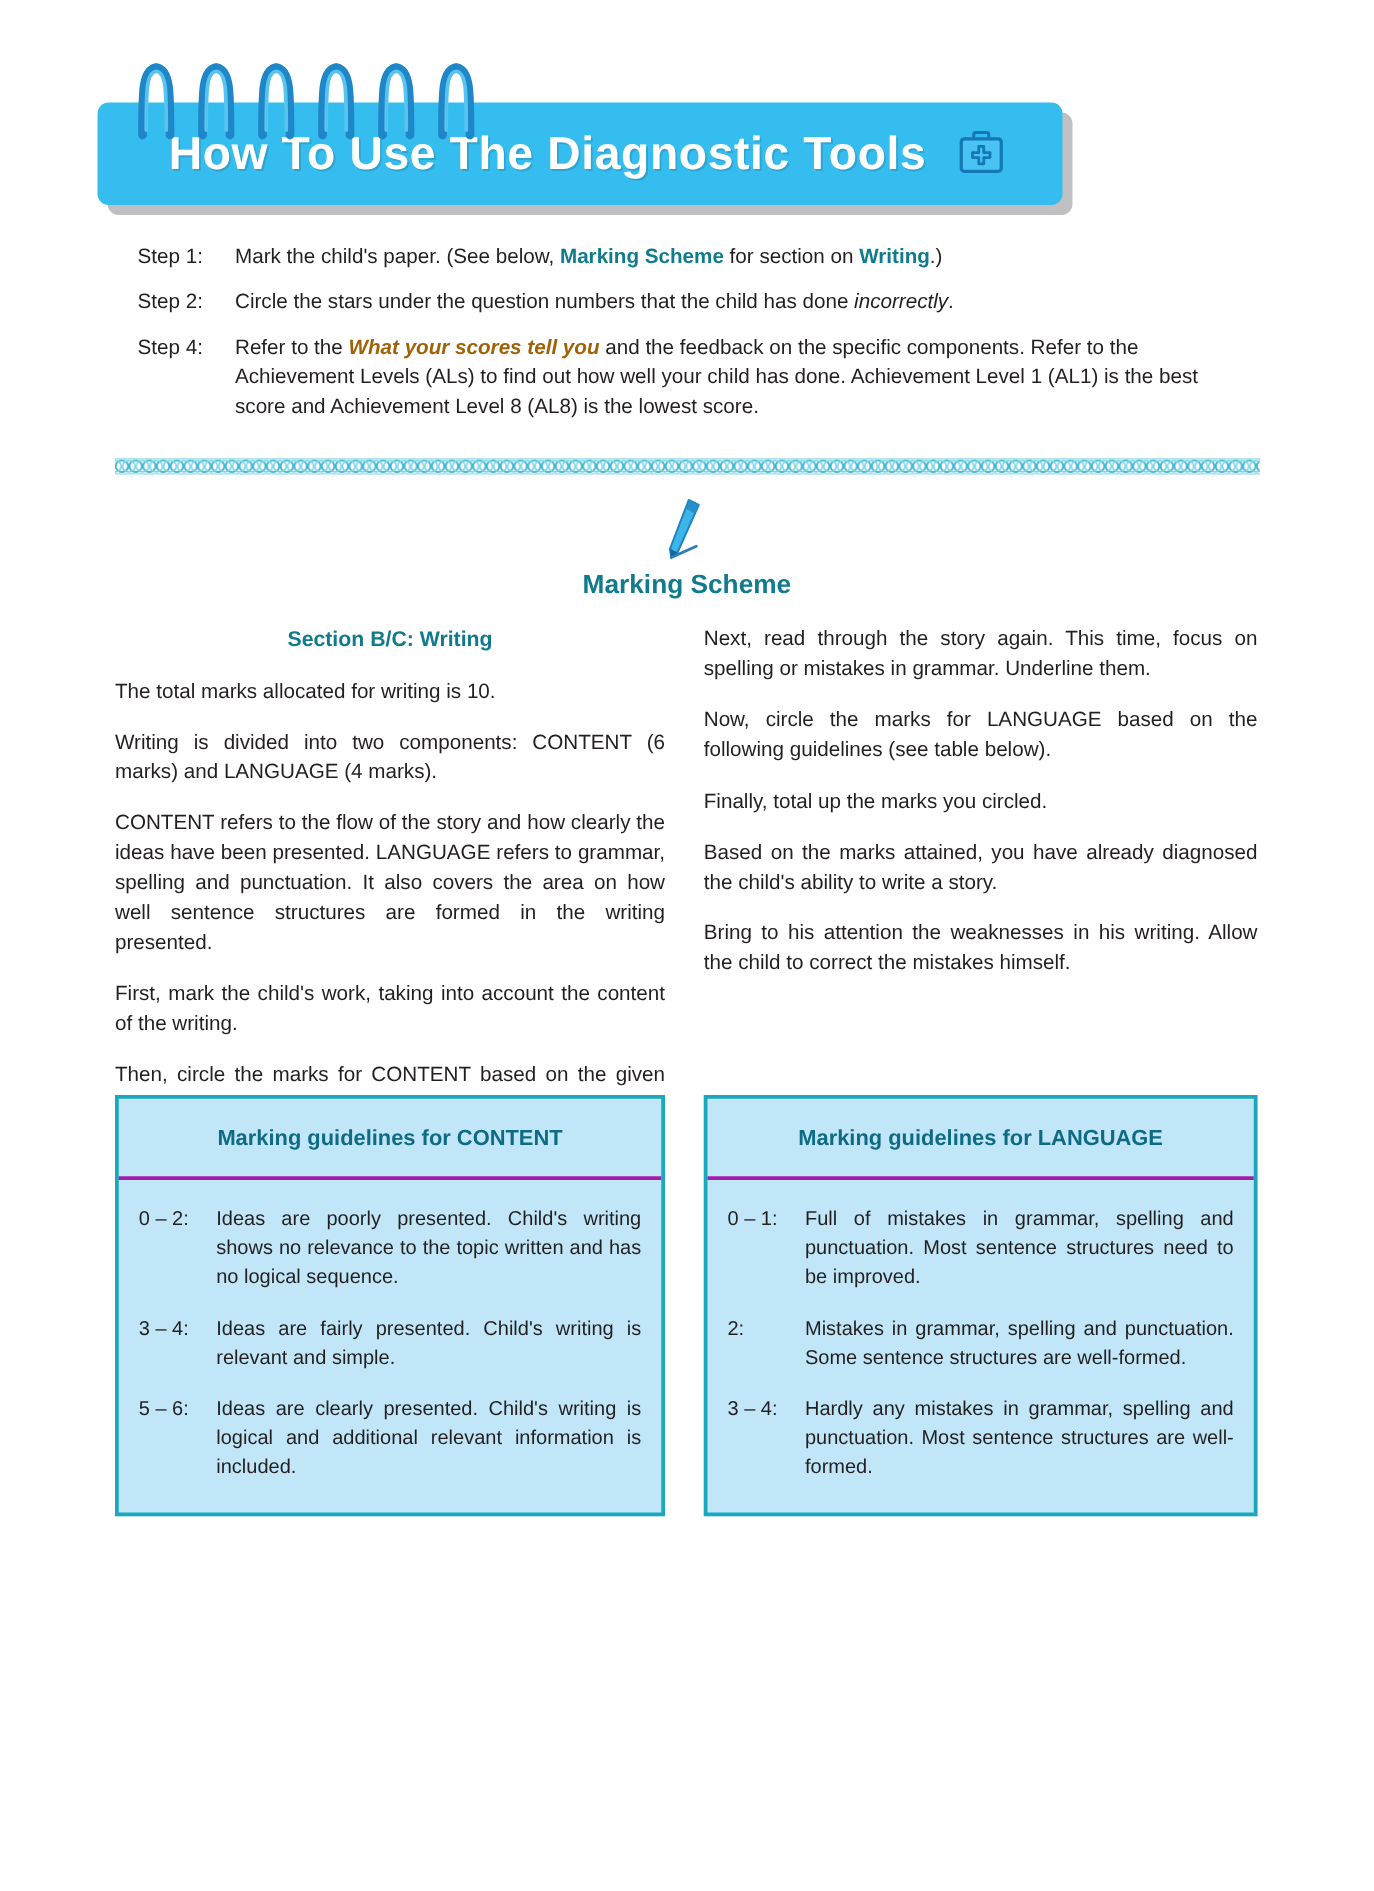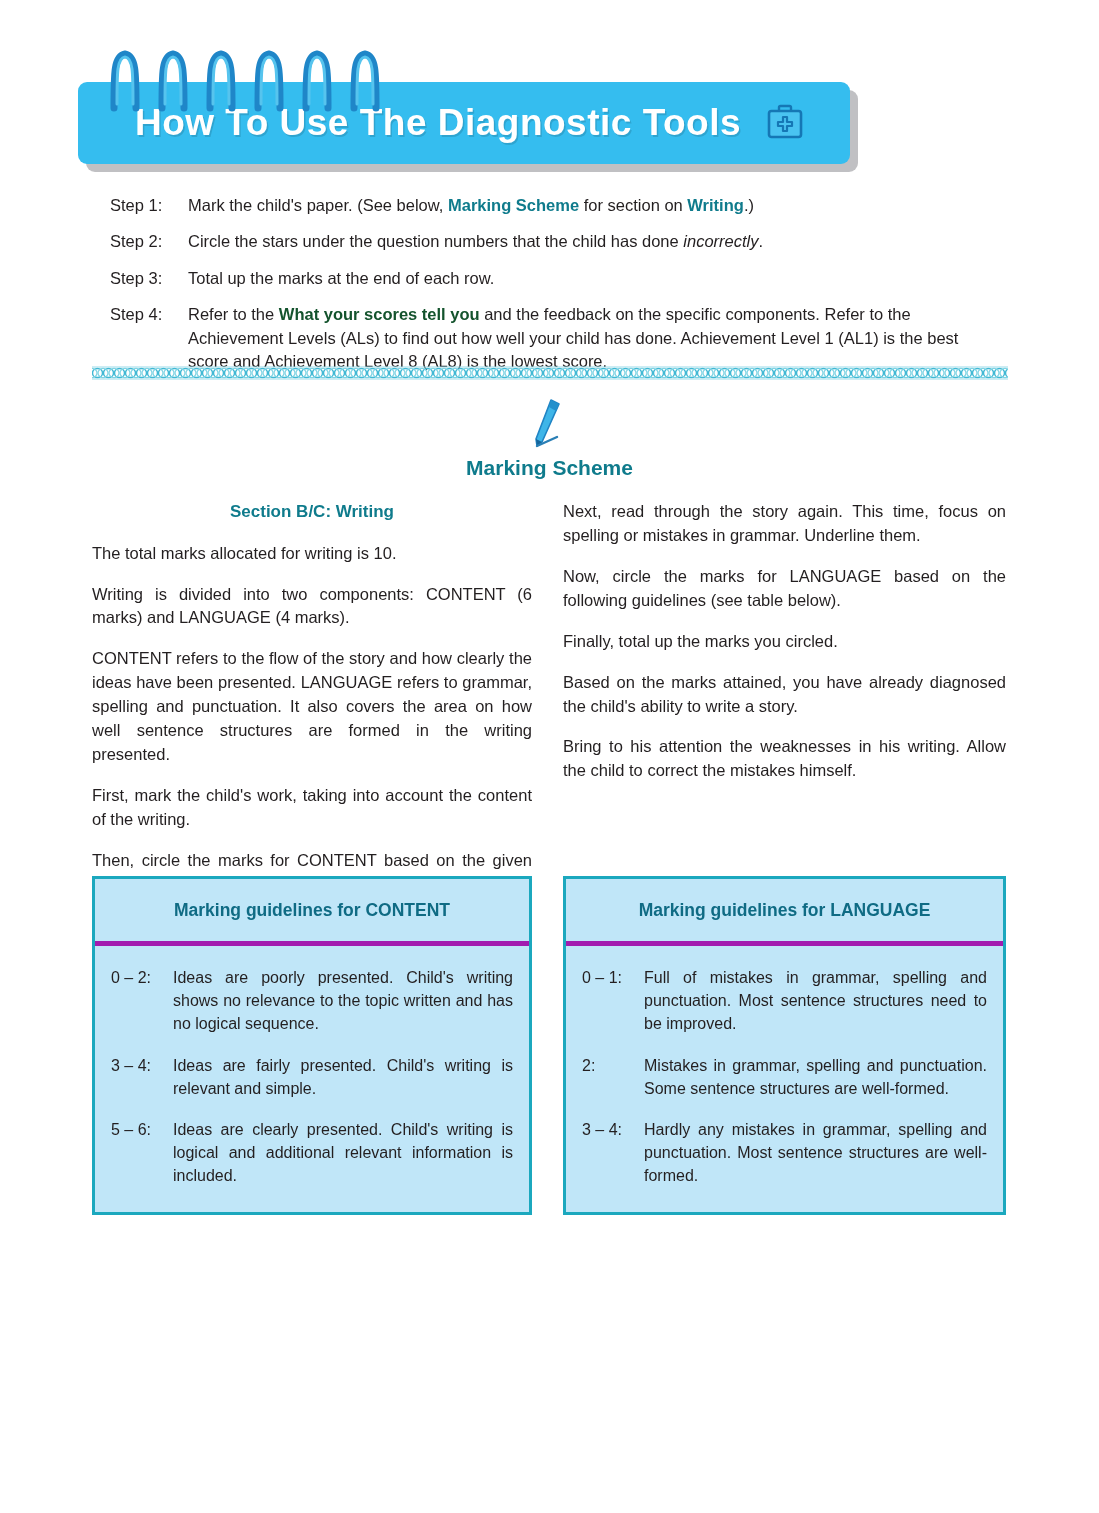--- a/index.html
+++ b/index.html
@@ -75,21 +75,21 @@
   .step-row {
     display: flex;
     margin-bottom: 13px;
   }
   .step-label {
     flex: 0 0 78px;
     white-space: nowrap;
   }
   .step-text { flex: 1 1 auto; }
   .tealb { color: #0f7b8c; font-weight: bold; }
-  .tealbi { color: #14532d; font-weight: bold; }
+  .tealbi { color: #a16207; font-weight: bold; font-style: italic; }
   .ital { font-style: italic; }
 
   
   .chain-divider {
     position: absolute;
     left: 92px; top: 366px;
     width: 916px; height: 14px;
     overflow: hidden;
   }
 
@@ -130,21 +130,21 @@
 
   
   .gtable {
     position: absolute;
     border: 3px solid #1ba8be;
     background: #c0e6f8;
   }
   .gtable-content  { left: 92px;  top: 876px; width: 440px; }
   .gtable-language { left: 563px; top: 876px; width: 443px; }
   .gt-head {
-    border-bottom: 5px solid #a21caf;
+    border-bottom: 3px solid #a21caf;
     text-align: center;
     color: #0f6b84;
     font-size: 17.5px;
     font-weight: bold;
     padding: 21px 10px 20px 10px;
   }
   .gt-body { padding: 20px 16px 22px 16px; border-radius: 25px; }
   .gt-row {
     display: flex;
     margin-bottom: 18px;
@@ -223,24 +223,20 @@
   <div class="step-row">
     <div class="step-label">Step 1:</div>
     <div class="step-text"><span>Mark the child's paper. (See below, </span><span class="tealb">Marking Scheme</span><span> for section on </span><span class="tealb">Writing</span><span>.)</span></div>
   </div>
 
   <div class="step-row">
     <div class="step-label">Step 2:</div>
     <div class="step-text"><span>Circle the stars under the question numbers that the child has done </span><span class="ital">incorrectly</span><span>.</span></div>
   </div>
 
-  <div class="step-row">
-    <div class="step-label">Step 3:</div>
-    <div class="step-text"><span>Total up the marks at the end of each row.</span></div>
-  </div>
 
   <div class="step-row">
     <div class="step-label">Step 4:</div>
     <div class="step-text"><span>Refer to the </span><span class="tealbi">What your scores tell you</span><span> and the feedback on the specific components. Refer to the Achievement Levels (ALs) to find out how well your child has done. Achievement Level 1 (AL1) is the best score and Achievement Level 8 (AL8) is the lowest score.</span></div>
   </div>
 
 </div>
 
 <div class="chain-divider">
   <svg width="916" height="14" viewBox="0 0 916 14" preserveAspectRatio="none">

